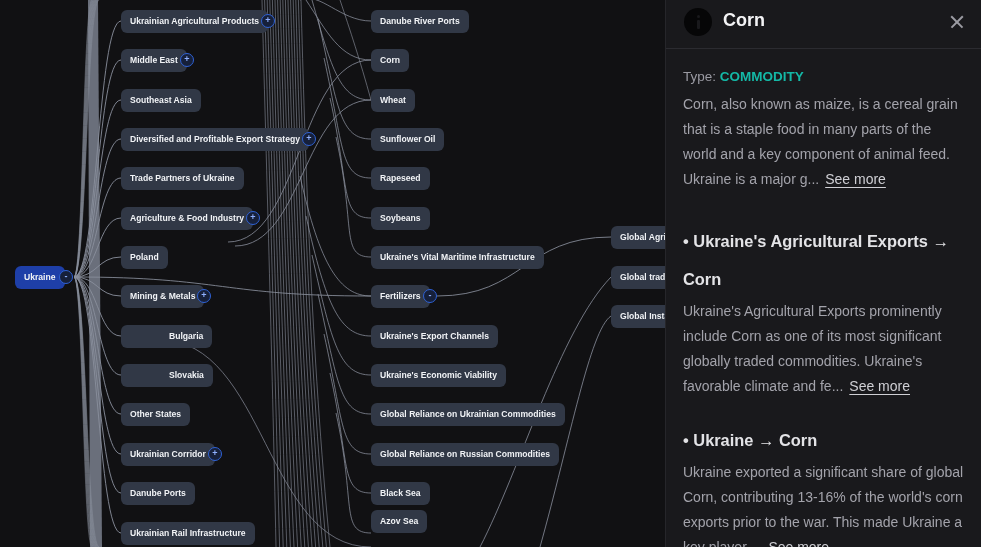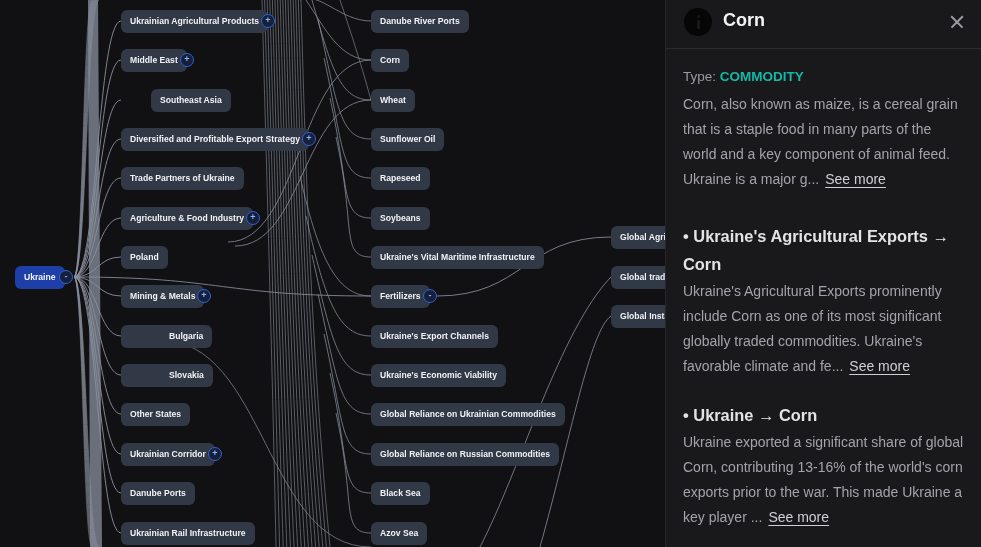--- a/index.html
+++ b/index.html
@@ -26,21 +26,21 @@
   #panel-title { position: absolute; left: 57px; top: 10px; font-size: 18px; font-weight: bold; color: #f3f3f5; }
   #close-btn { position: absolute; right: 12px; top: 10px; width: 24px; height: 24px; cursor: pointer; }
   #close-btn::before, #close-btn::after { content: ""; position: absolute; left: 4px; top: 11px; width: 16px; height: 1.6px; background: #9c9ca3; }
   #close-btn::before { transform: rotate(45deg); }
   #close-btn::after { transform: rotate(-45deg); }
   #panel-body { padding: 20px 16px 0 17px; }
   .type-line { font-size: 13.5px; color: #9a9aa2; margin-bottom: 8px; }
   .type-line b { color: #14b8a6; }
   .desc { font-size: 14px; line-height: 25px; color: #a3a3ab; }
   .see-more { color: #cfcfd4; text-decoration: underline; text-underline-offset: 3px; margin-left: 6px; cursor: pointer; }
-  .rel-title { font-size: 16.4px; font-weight: bold; color: #e3e3e6; line-height: 28px; margin-top: 30px; }
+  .rel-title { font-size: 16.4px; font-weight: bold; color: #e3e3e6; line-height: 38px; margin-top: 30px; }
   .rel-title.second { margin-top: 22px; }
   .rel-desc { margin-top: 1px; }
 </style>
 </head>
 <body>
 
 <div id="canvas">
   <svg id="edges" xmlns="http://www.w3.org/2000/svg">
       <path d="M88,0 L98,0 L102,547 L90,547 Z" fill="#6a6f7b"></path>
       <path d="M74,277 C97.5,277 97.5,21 121,21" fill="none" stroke="#8a8f9c" stroke-width="1" stroke-opacity="0.9"></path>
@@ -120,21 +120,21 @@
   <div class="node root" style="left:15px;top:266px;">
     <span>Ukraine</span>
   </div>
   <div class="toggle" style="left:59px;top:270px;">-</div>
 
   <div id="col1">
       <div class="node" style="left: 121px; top: 10px;"><span>Ukrainian Agricultural Products</span></div>
       <div class="toggle" style="left: 261px; top: 14px;">+</div>
       <div class="node" style="left: 121px; top: 49px;"><span>Middle East</span></div>
       <div class="toggle" style="left: 180px; top: 53px;">+</div>
-      <div class="node" style="left: 121px; top: 89px; margin-left: 30px;"><span>Southeast Asia</span></div>
+      <div class="node" style="left: 121px; top: 89px;"><span>Southeast Asia</span></div>
       <div class="node" style="left: 121px; top: 128px;"><span>Diversified and Profitable Export Strategy</span></div>
       <div class="toggle" style="left: 302px; top: 132px;">+</div>
       <div class="node" style="left: 121px; top: 167px;"><span>Trade Partners of Ukraine</span></div>
       <div class="node" style="left: 121px; top: 207px;"><span>Agriculture &amp; Food Industry</span></div>
       <div class="toggle" style="left: 246px; top: 211px;">+</div>
       <div class="node" style="left: 121px; top: 246px;"><span>Poland</span></div>
       <div class="node" style="left: 121px; top: 285px;"><span>Mining &amp; Metals</span></div>
       <div class="toggle" style="left: 197px; top: 289px;">+</div>
       <div class="node" style="left: 121px; top: 325px; padding-left: 48px;"><span>Bulgaria</span></div>
       <div class="node" style="left: 121px; top: 364px; padding-left: 48px;"><span>Slovakia</span></div>
@@ -152,21 +152,21 @@
       <div class="node" style="left: 371px; top: 167px;"><span>Rapeseed</span></div>
       <div class="node" style="left: 371px; top: 207px;"><span>Soybeans</span></div>
       <div class="node" style="left: 371px; top: 246px;"><span>Ukraine's Vital Maritime Infrastructure</span></div>
       <div class="node" style="left: 371px; top: 285px;"><span>Fertilizers</span></div>
       <div class="toggle" style="left: 423px; top: 289px;">-</div>
       <div class="node" style="left: 371px; top: 325px;"><span>Ukraine's Export Channels</span></div>
       <div class="node" style="left: 371px; top: 364px;"><span>Ukraine's Economic Viability</span></div>
       <div class="node" style="left: 371px; top: 403px;"><span>Global Reliance on Ukrainian Commodities</span></div>
       <div class="node" style="left: 371px; top: 443px;"><span>Global Reliance on Russian Commodities</span></div>
       <div class="node" style="left: 371px; top: 482px;"><span>Black Sea</span></div>
-      <div class="node" style="left: 371px; top: 522px;"><span>Azov Sea</span></div>
+      <div class="node" style="left: 371px; top: 510px;"><span>Azov Sea</span></div>
     </div>
   <div id="col3">
       <div class="node" style="left: 611px; top: 226px;"><span>Global Agric</span></div>
       <div class="node" style="left: 611px; top: 266px;"><span>Global trade</span></div>
       <div class="node" style="left: 611px; top: 305px;"><span>Global Insta</span></div>
     </div>
 </div>
 
 <div id="panel">
   <div id="panel-header">

